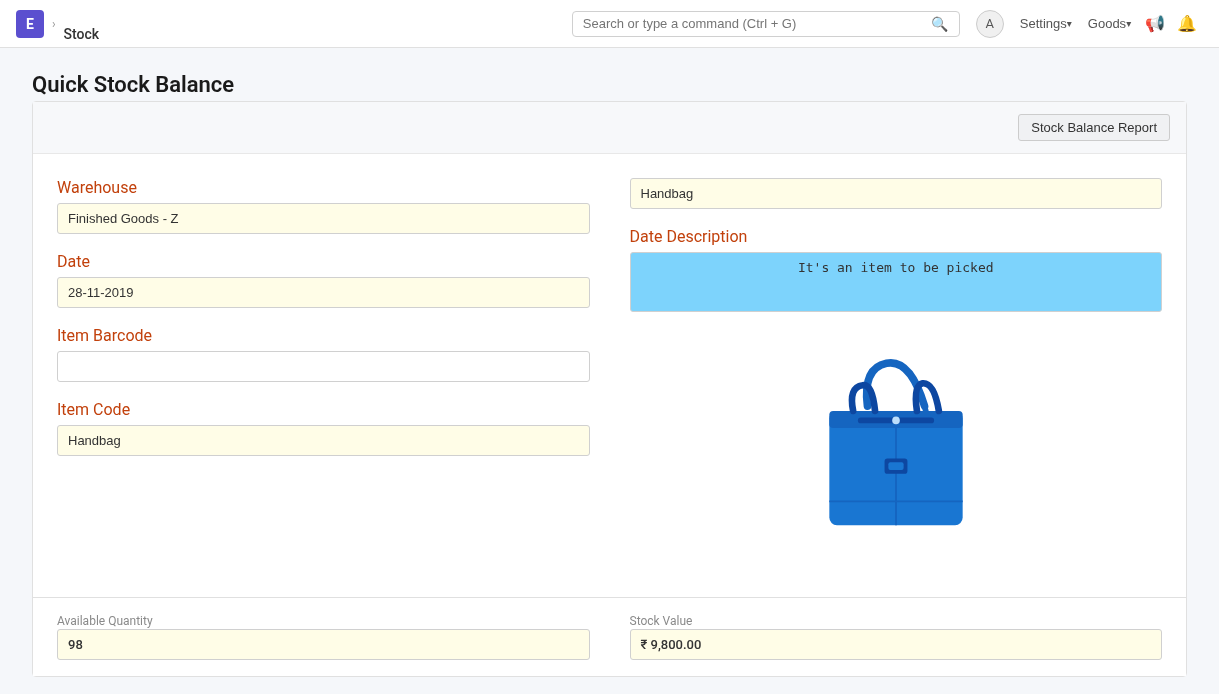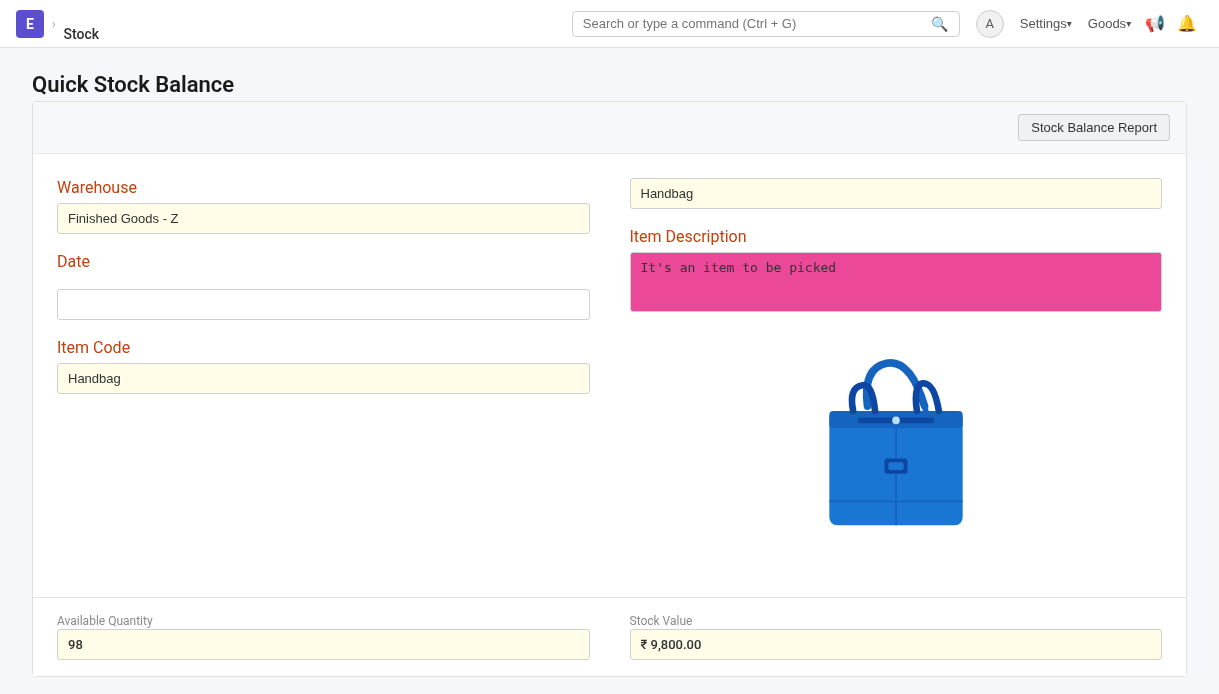--- a/index.html
+++ b/index.html
@@ -68,21 +68,21 @@
     .form-control {
       width: 100%; border: 1px solid #d0d0d0; border-radius: 3px;
       padding: 7px 10px; font-size: 13px; color: #333; background: #fffde7;
       outline: none;
     }
     .form-control-readonly {
       background: #fffde7; color: #333;
     }
     .form-control-empty { background: #fff; }
     textarea.form-control {
-      resize: none; min-height: 60px; background: #ec4899;
+      resize: none; min-height: 60px; background: #7dd3fc; text-align: center;
     }
 
     
     .item-image-container {
       display: flex; align-items: center; justify-content: center;
       padding: 16px 0; min-height: 220px;
     }
 
     
     .card-footer {
@@ -138,39 +138,41 @@
       <div class="form-grid">
 
         <div>
           <div class="form-group">
             <label class="form-label">Warehouse</label>
             <input type="text" class="form-control form-control-readonly" value="Finished Goods - Z" style="">
           </div>
 
           <div class="form-group">
             <label class="form-label">Date</label>
-          </div>
-
-          <div class="form-group">
+            <input type="text" class="form-control form-control-readonly" value="28-11-2019" style="">
+          </div>
+
+          <div class="form-group">
+            <label class="form-label">Item Barcode</label>
             <input type="text" class="form-control form-control-empty" value="" style="">
           </div>
 
           <div class="form-group">
             <label class="form-label">Item Code</label>
             <input type="text" class="form-control form-control-readonly" value="Handbag" style="">
           </div>
         </div>
 
         <div>
           <div class="form-group">
             <input type="text" class="form-control form-control-readonly" value="Handbag" style="">
           </div>
 
           <div class="form-group">
-            <label class="form-label">Item Description</label>
+            <label class="form-label">Date Description</label>
             <textarea class="form-control" rows="2" style="">It's an item to be picked</textarea>
           </div>
 
           <div class="item-image-container">
             <svg class="bag-visual" viewBox="0 0 180 210" xmlns="http://www.w3.org/2000/svg">
 
               <path d="M60 60 Q55 20 80 15 Q105 10 120 60" stroke="#1565c0" stroke-width="8" fill="none" stroke-linecap="round"></path>
 
               <line x1="120" y1="60" x2="145" y2="160" stroke="#1565c0" stroke-width="6" stroke-linecap="round"></line>
 

